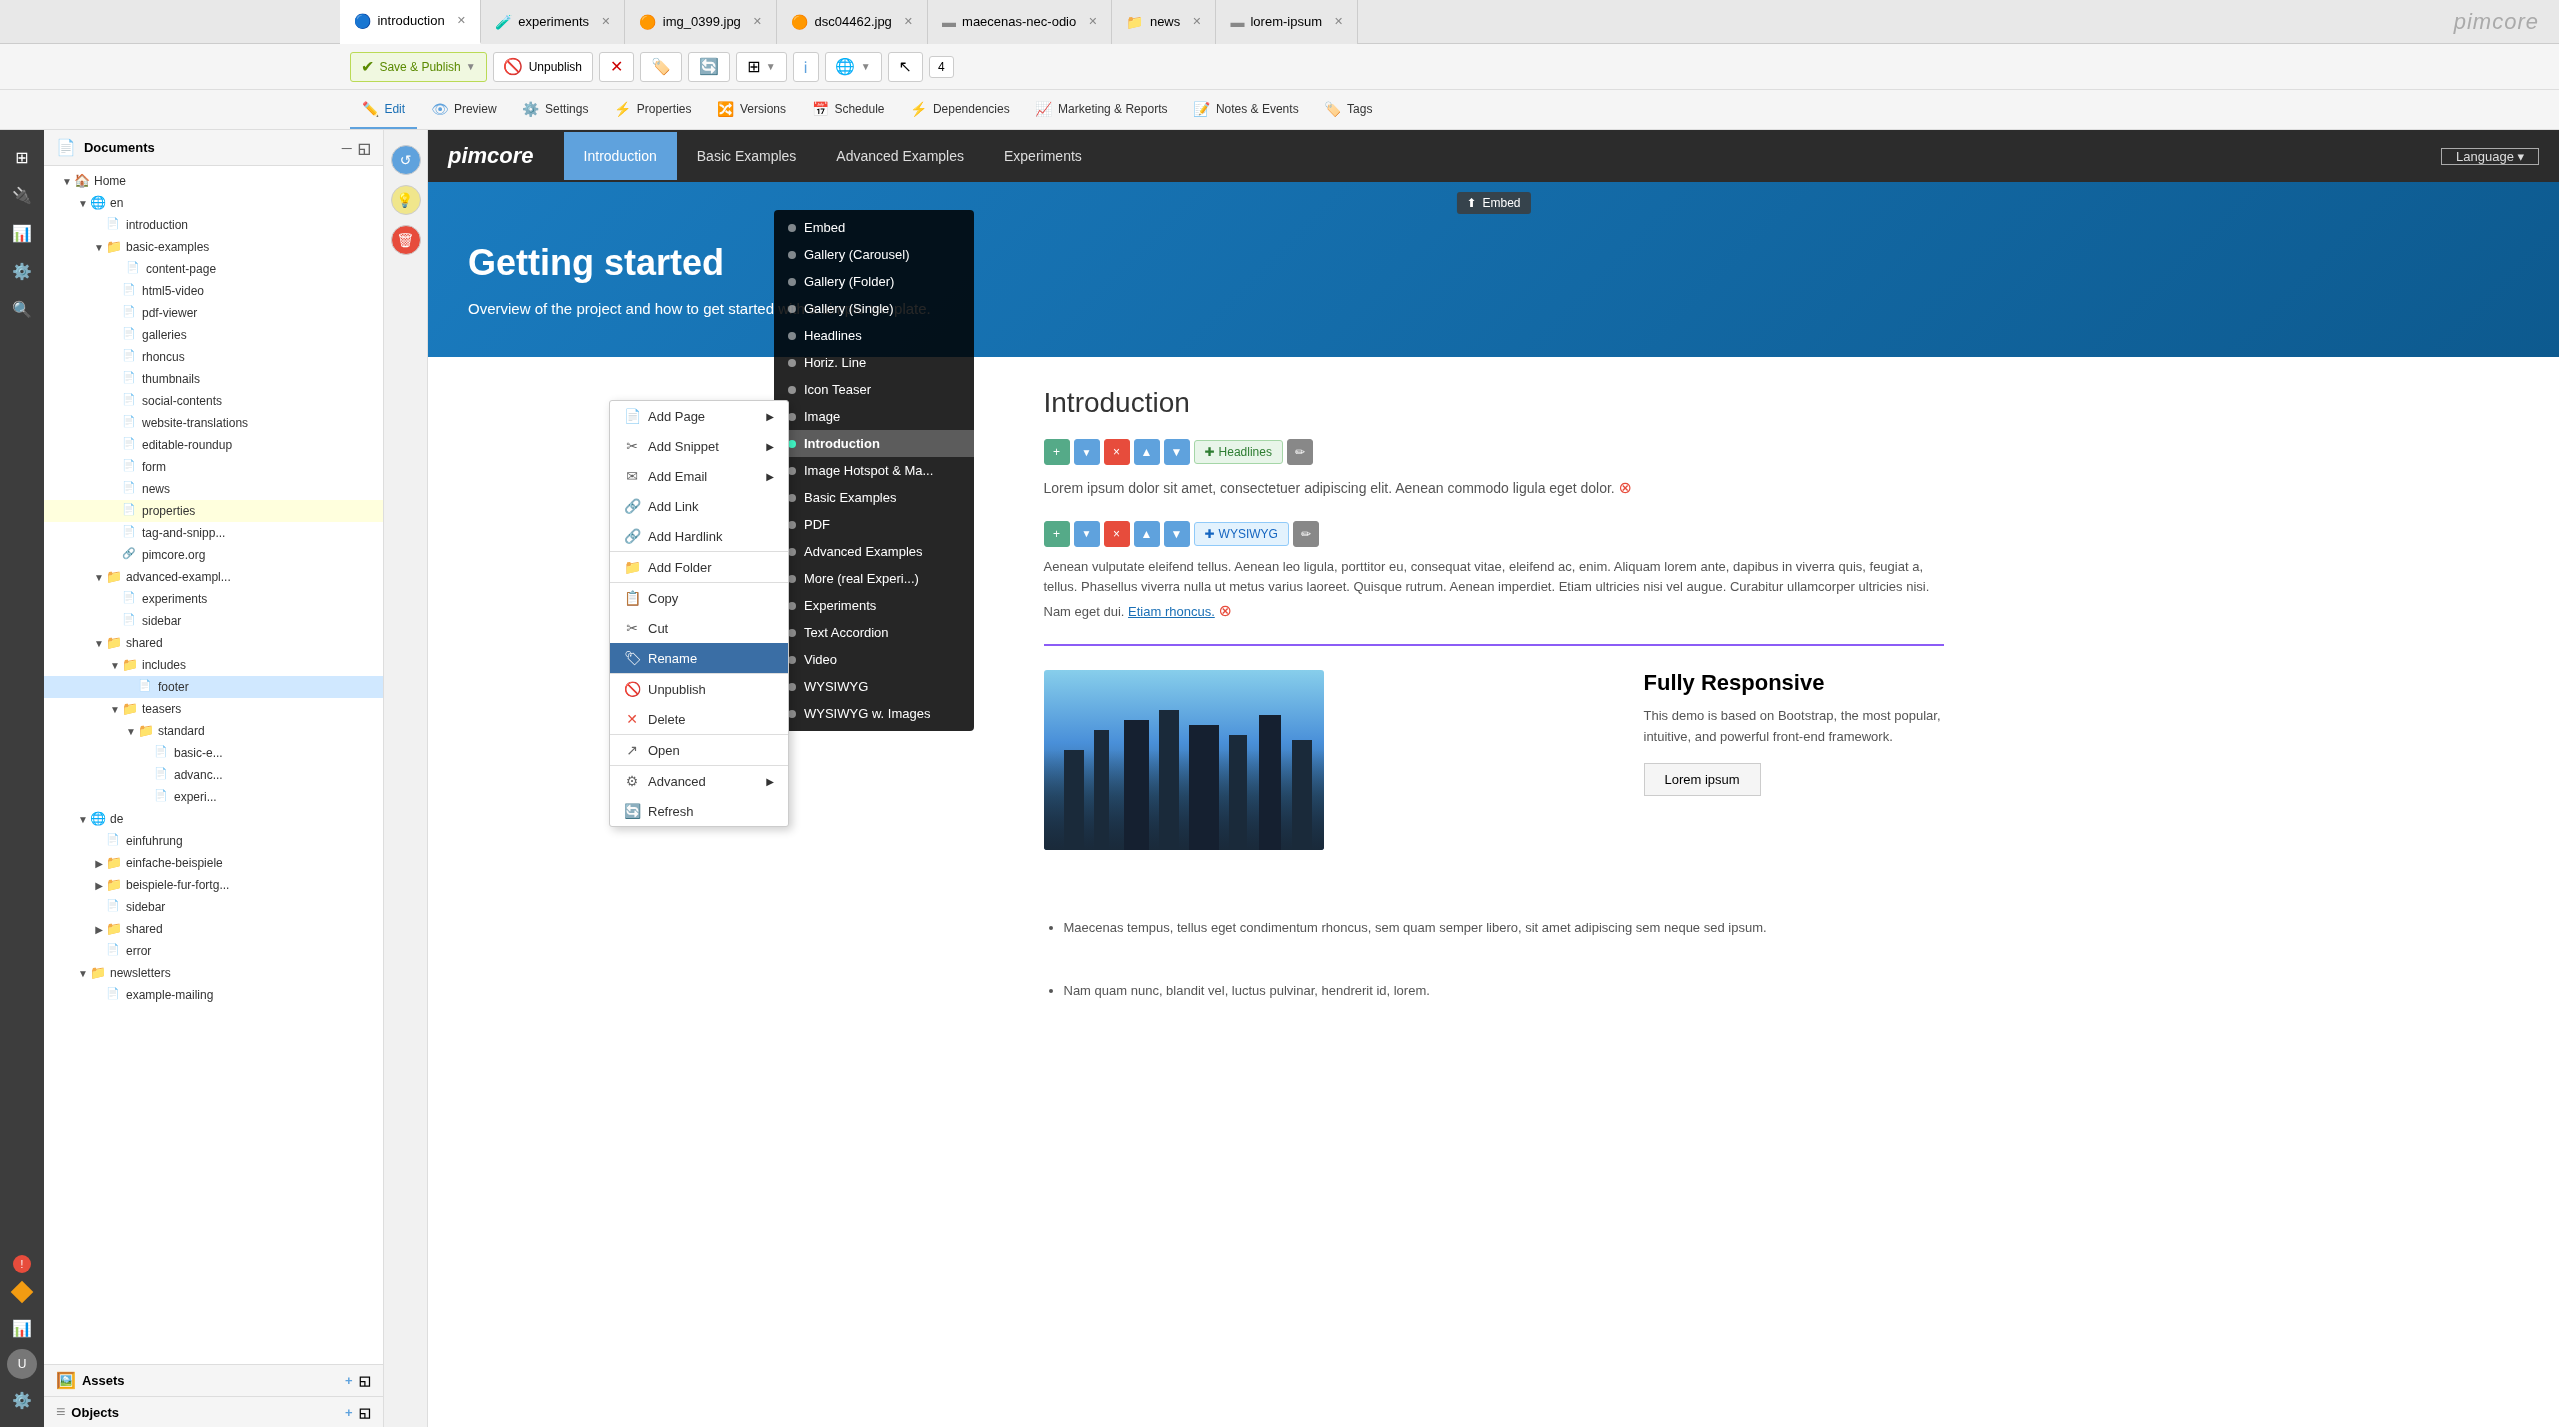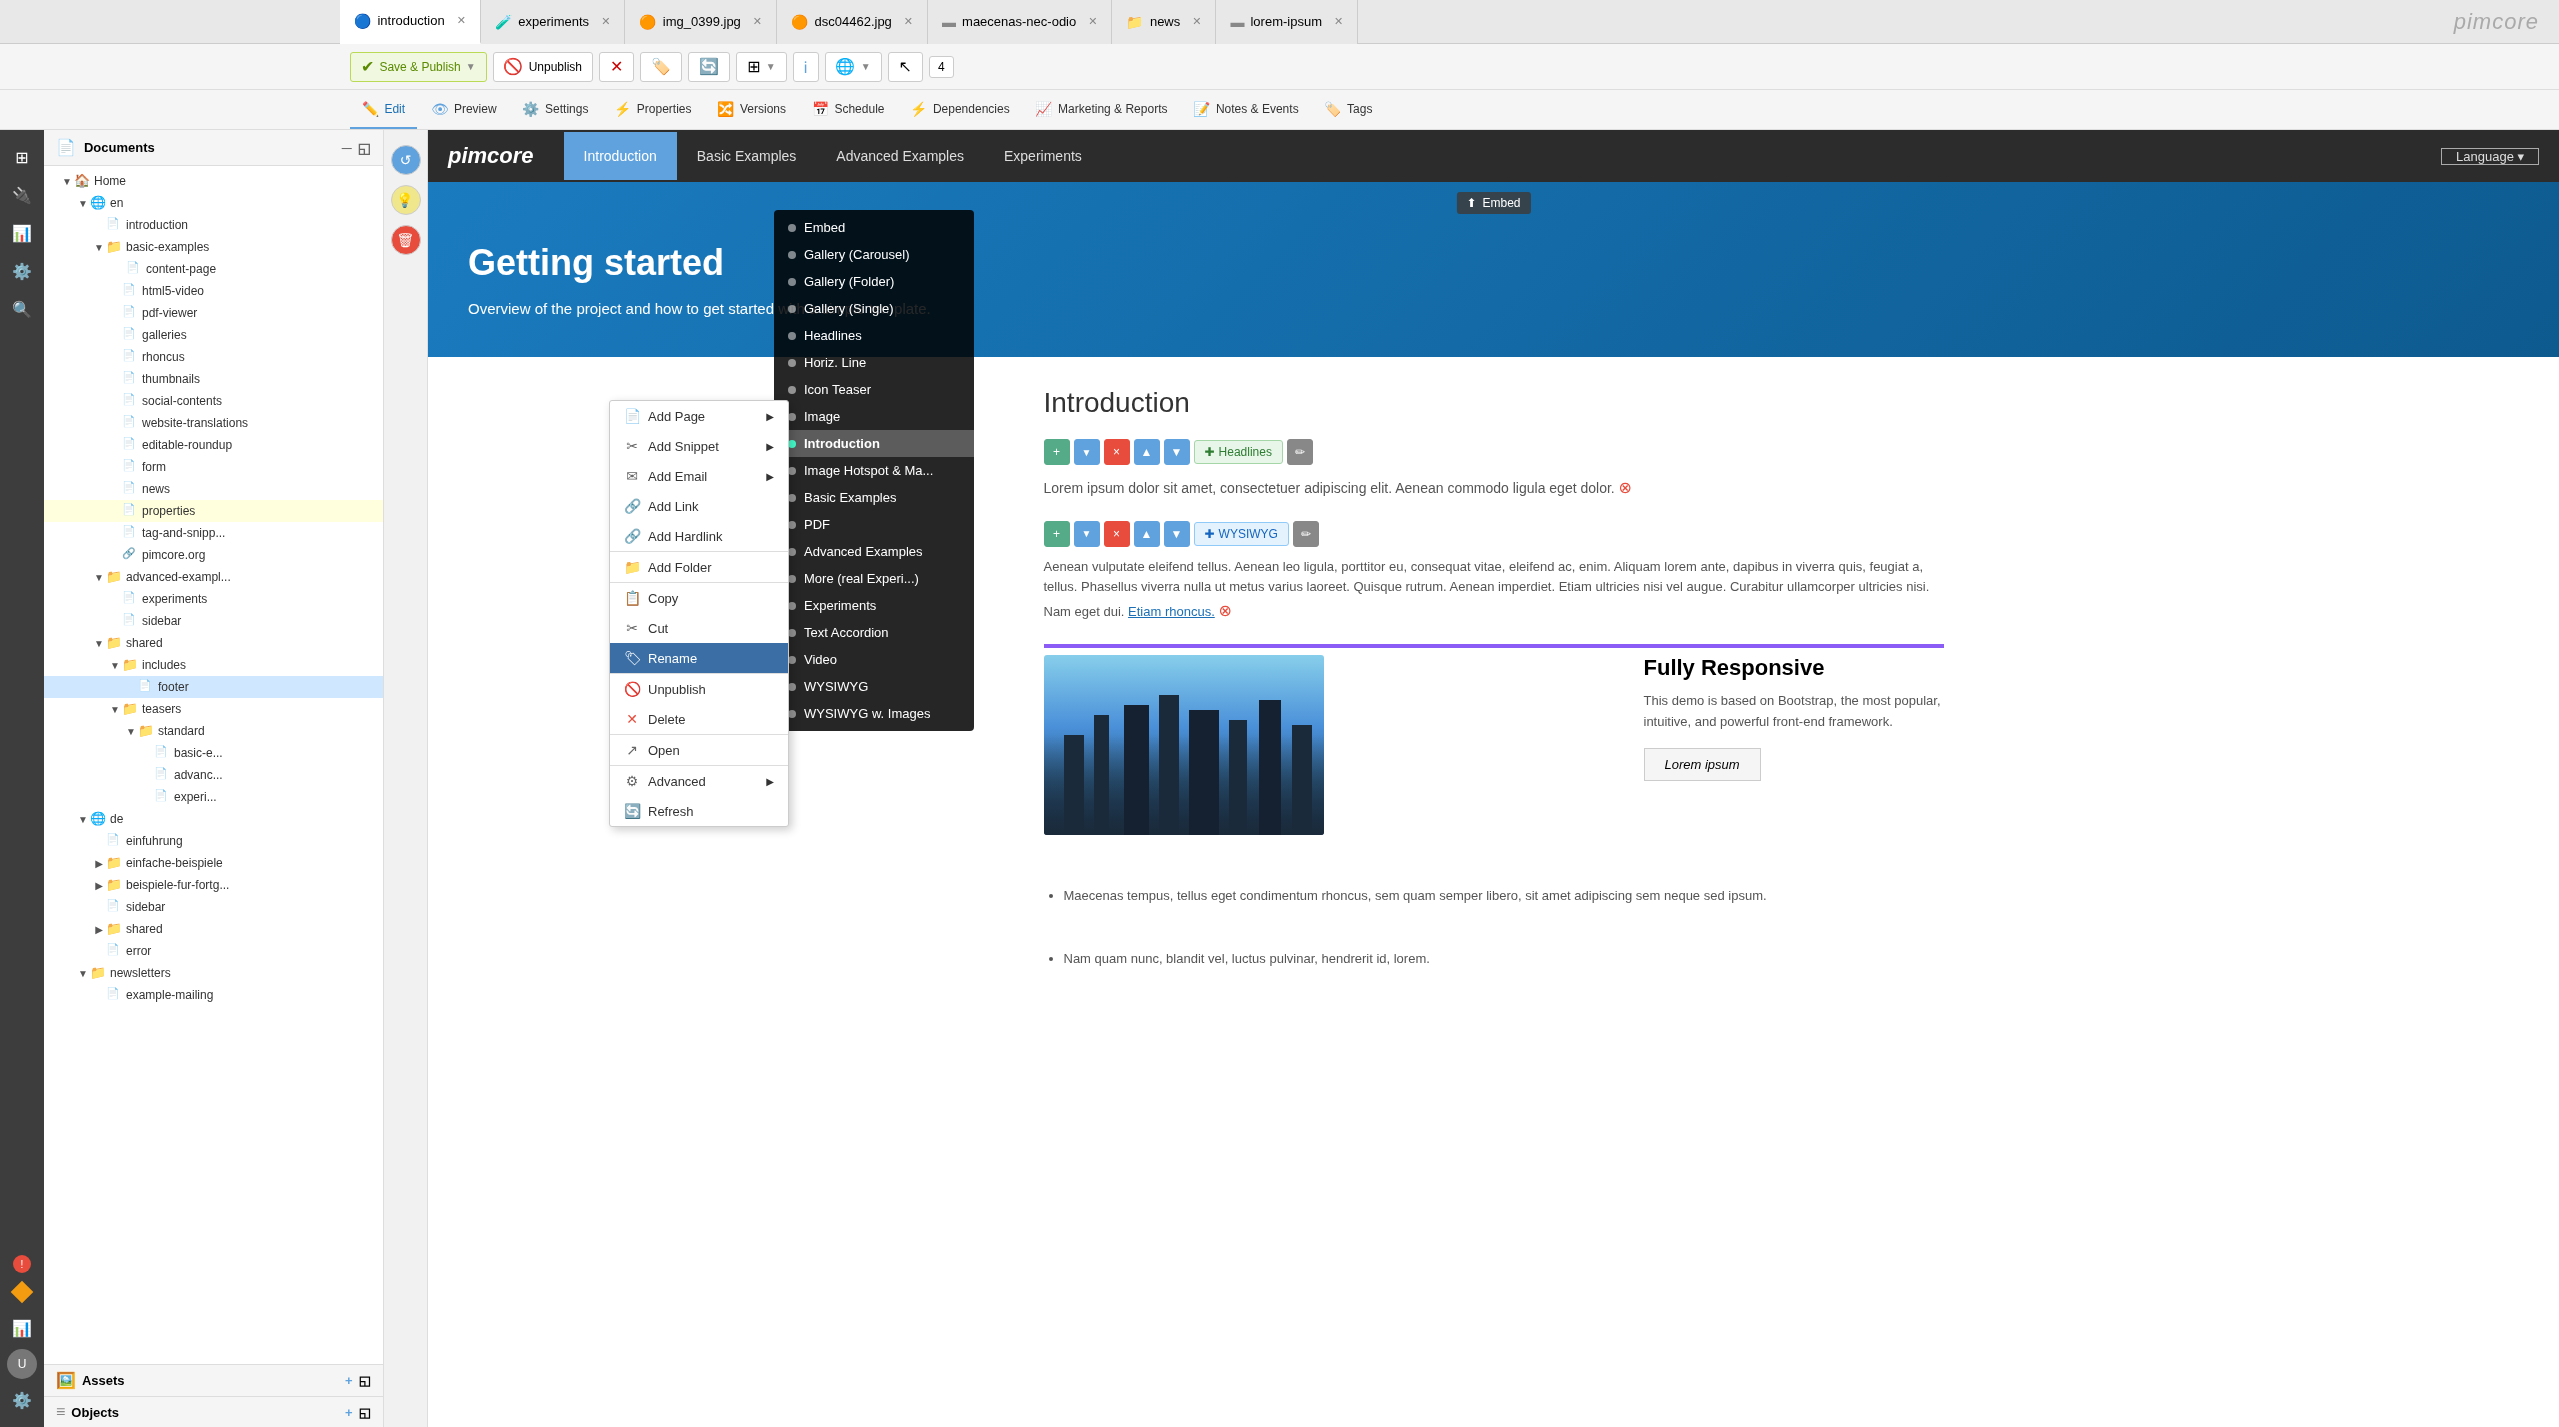--- a/index.html
+++ b/index.html
@@ -411,21 +411,20 @@
     }
     .responsive-title { font-size: 22px; font-weight: bold; margin-bottom: 10px; }
     .responsive-text { font-size: 13px; color: #555; line-height: 1.6; }
     .lorem-btn {
       margin-top: 16px;
       padding: 8px 20px;
       border: 1px solid #ccc;
       background: #f5f5f5;
       cursor: pointer;
       font-size: 13px;
-      font-style: italic;
     }
 
     .bullet-list { padding-left: 20px; margin-top: 10px; }
     .bullet-list li { font-size: 13px; color: #555; margin-bottom: 6px; line-height: 1.5; margin-top: 44px; }
 
     .link-text { color: #1a6fb5; text-decoration: underline; cursor: pointer; }
 
     
     .preview-container::-webkit-scrollbar { width: 12px; }
     .preview-container::-webkit-scrollbar-track { background: #f0f0f0; }
@@ -1012,21 +1011,21 @@
               </div>
               <div class="inline-btn" style="background:#888;color:#fff;border-color:#888;">✏</div>
             </div>
             <p style="font-size:13px;color:#555;line-height:1.6;margin-bottom:10px;">
               <span>Aenean vulputate eleifend tellus. Aenean leo ligula, porttitor eu, consequat vitae, eleifend ac, enim. Aliquam lorem ante, dapibus in viverra quis, feugiat a, tellus. Phasellus viverra nulla ut metus varius laoreet. Quisque rutrum. Aenean imperdiet. Etiam ultricies nisi vel augue. Curabitur ullamcorper ultricies nisi. Nam eget dui.</span>
               <span class="link-text">Etiam rhoncus.</span>
               <span class="red-circle">⊗</span>
             </p>
           </div>
 
-          <div class="responsive-section" style="padding:7px 0;border-top:4px solid #8b5cf6;">
+          <div class="responsive-section" style="padding:24px 0;border-top:2px solid #8b5cf6;">
             <div class="two-col">
               <div class="col-left">
                 <div class="responsive-img">
                   <div class="building-silhouette"></div>
 
                   <svg width="280" height="180" viewBox="0 0 280 180" style="position:absolute;bottom:0;">
                     <rect x="20" y="80" width="20" height="100" fill="#1a2a3a"></rect>
                     <rect x="50" y="60" width="15" height="120" fill="#1a2a3a"></rect>
                     <rect x="80" y="50" width="25" height="130" fill="#152030"></rect>
                     <rect x="115" y="40" width="20" height="140" fill="#1a2a3a"></rect>

